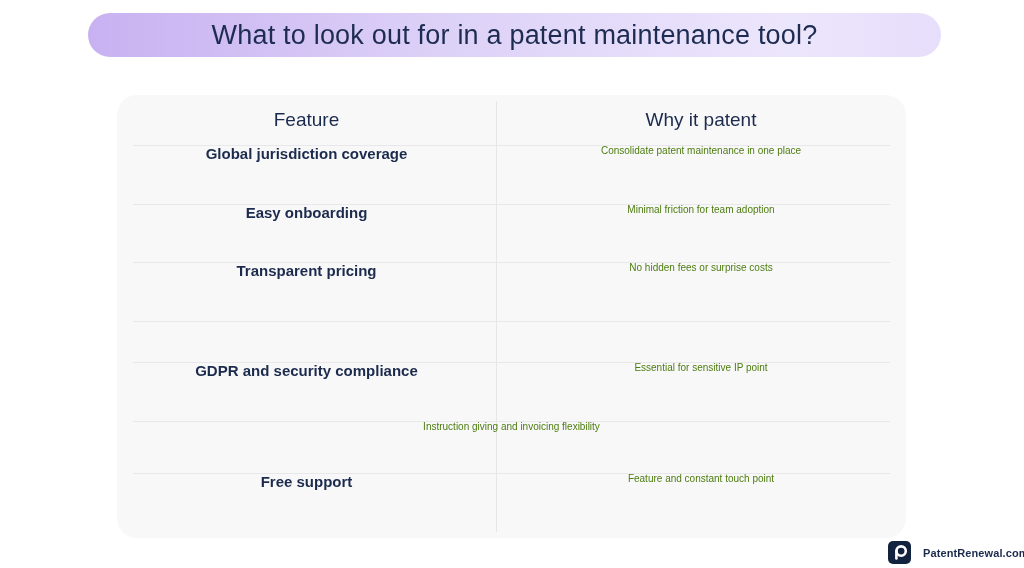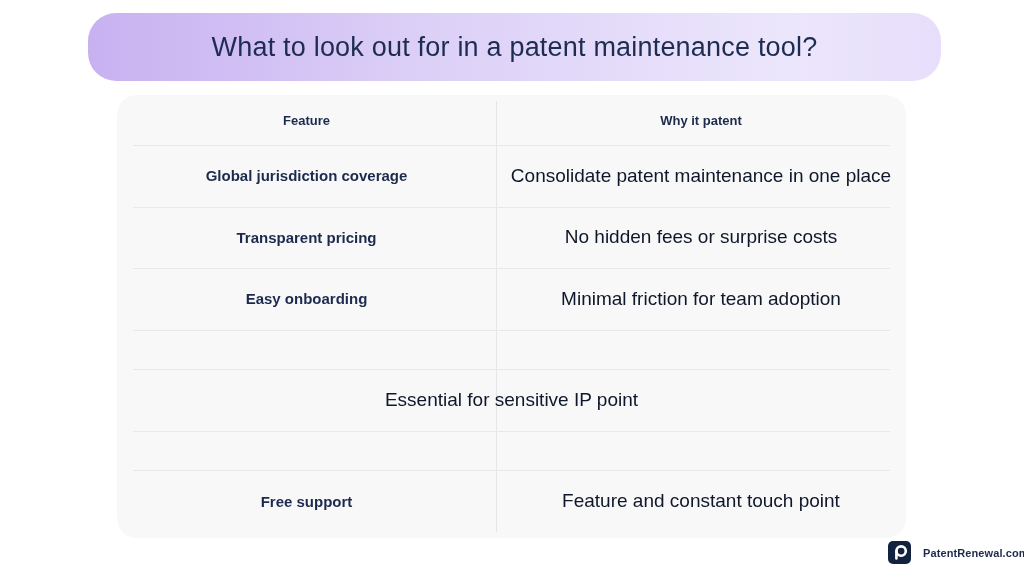--- a/index.html
+++ b/index.html
@@ -2,58 +2,58 @@
 <html><head>
 <meta charset="utf-8">
 <style>
   html,body{margin:0;padding:0;}
   body{
     width:1024px;height:568px;position:relative;overflow:hidden;
     background:#ffffff;
     font-family:"Liberation Sans","DejaVu Sans",sans-serif;
   }
   .title-pill{
-    position:absolute;left:88px;top:13px;width:853px;height:68px;
+    position:absolute;left:88px;top:13px;width:853px;height:44px;
     border-radius:28px;
     background:linear-gradient(90deg,#c8b1f1 0%,#dcd0f7 40%,#ece6fc 82%,#e7defb 100%);
     display:flex;align-items:center;justify-content:center;
   }
   .title-pill h1{
     margin:0;font-size:27px;font-weight:500;color:#1e2c52;letter-spacing:.2px;
   }
   .card{
     position:absolute;left:117px;top:95px;width:789px;height:443px;
     background:#f8f8f9;border-radius:20px;
     display:flex;flex-direction:column;padding-bottom:6px;box-sizing:border-box;
   }
   .vdivider{
     position:absolute;left:379px;top:6px;bottom:6px;width:1px;background:#e6e6ea;
   }
   .thead{
     height:50px;flex:0 0 50px;display:flex;align-items:stretch;
   }
   .trow{
-    flex:1 1 auto;display:flex;align-items:center;position:relative;
+    flex:1 1 auto;display:flex;align-items:flex-start;position:relative;
   }
   .trow::before{
     content:"";position:absolute;top:0;left:16px;right:16px;height:1px;background:#e8e8ea;
   }
   .cell-feature{
     width:379px;flex:0 0 379px;display:flex;align-items:center;justify-content:center;
     text-align:center;
   }
   .cell-why{
     flex:1 1 auto;display:flex;align-items:center;justify-content:center;
     text-align:center;
   }
   .thead .cell-feature,.thead .cell-why{
-    font-weight:bold;font-size:13px;color:#1c2b4d;
+    font-weight:normal;font-size:19px;color:#1c2b4d;
   }
   .trow .cell-feature{font-weight:bold;font-size:15px;color:#1c2b4d;}
-  .trow .cell-why{font-weight:normal;font-size:19px;color:#0f172a;}
+  .trow .cell-why{font-weight:normal;font-size:10px;color:#4d7c0f;}
   .footer{
     position:absolute;left:888px;top:541px;display:flex;align-items:center;gap:4px;
   }
   .logo-box{width:23px;height:23px;display:block;}
   .brand-text{font-size:11px;font-weight:bold;color:#1c2b4d;letter-spacing:.1px;padding-left:8px;}
 </style>
 </head>
 <body>
 
 <div class="title-pill">
@@ -66,33 +66,35 @@
   <div class="thead">
     <div class="cell-feature">Feature</div>
     <div class="cell-why">Why it patent</div>
   </div>
 
   <div class="trow">
     <div class="cell-feature">Global jurisdiction coverage</div>
     <div class="cell-why">Consolidate patent maintenance in one place</div>
   </div>
   <div class="trow">
+    <div class="cell-feature">Easy onboarding</div>
+    <div class="cell-why">Minimal friction for team adoption</div>
+  </div>
+  <div class="trow">
     <div class="cell-feature">Transparent pricing</div>
     <div class="cell-why">No hidden fees or surprise costs</div>
   </div>
   <div class="trow">
-    <div class="cell-feature">Easy onboarding</div>
-    <div class="cell-why">Minimal friction for team adoption</div>
   </div>
   <div class="trow">
-  </div>
-  <div class="trow">
+    <div class="cell-feature">GDPR and security compliance</div>
     <div class="cell-why">Essential for sensitive IP point</div>
   </div>
   <div class="trow">
+    <div class="cell-why">Instruction giving and invoicing flexibility</div>
   </div>
   <div class="trow">
     <div class="cell-feature">Free support</div>
     <div class="cell-why">Feature and constant touch point</div>
   </div>
 </div>
 
 <div class="footer">
   <span>
     <svg class="logo-box" viewBox="0 0 23 23" aria-hidden="true">

